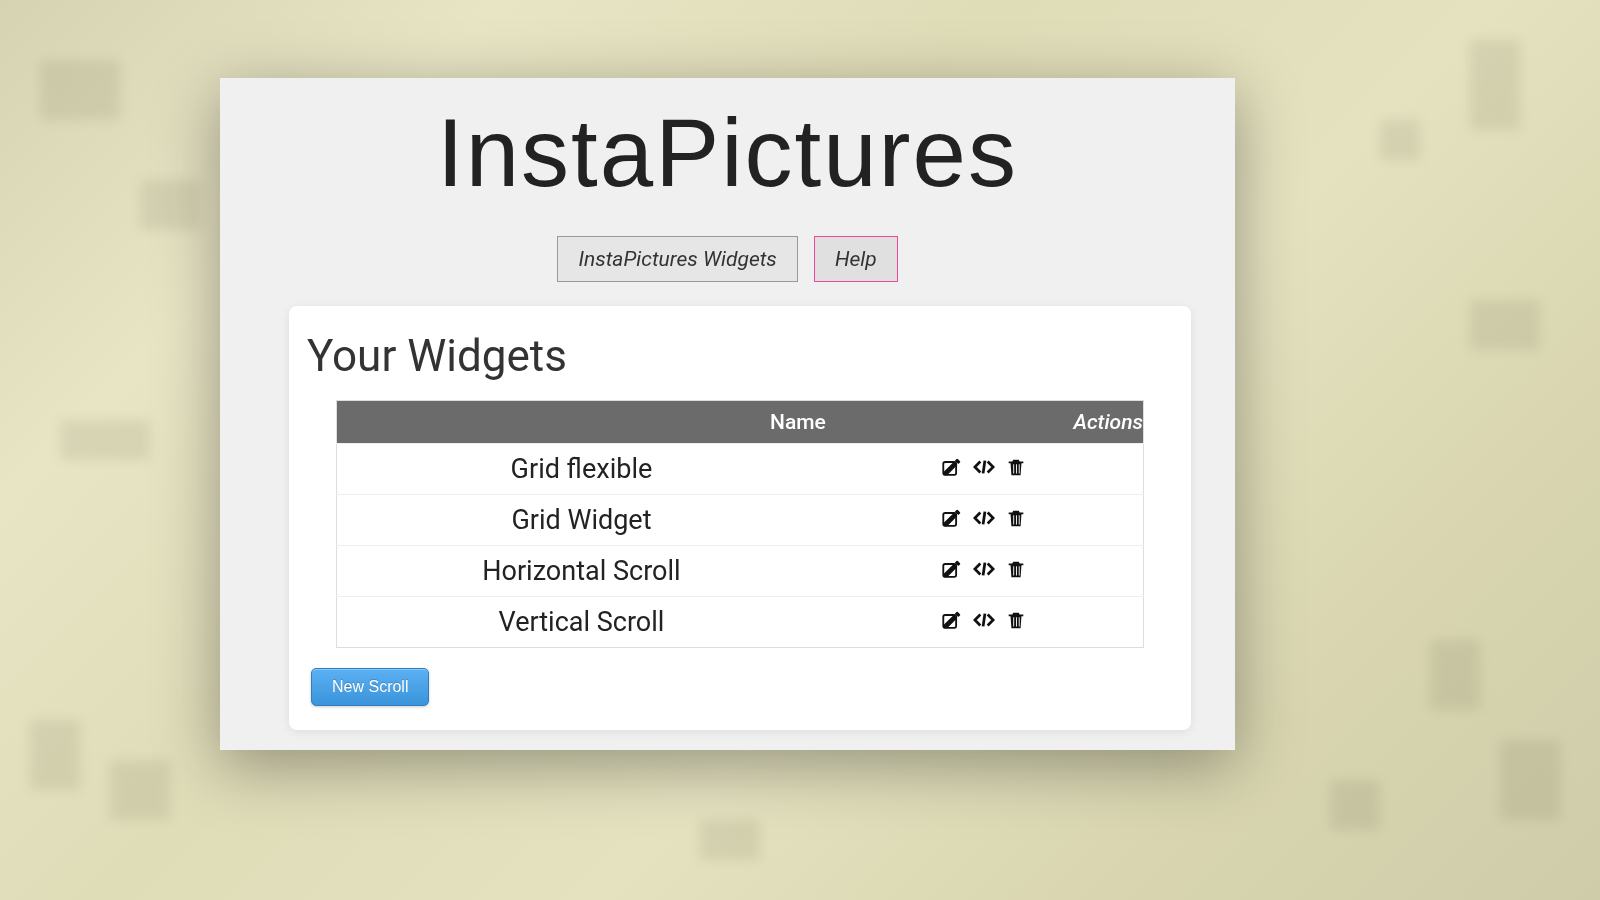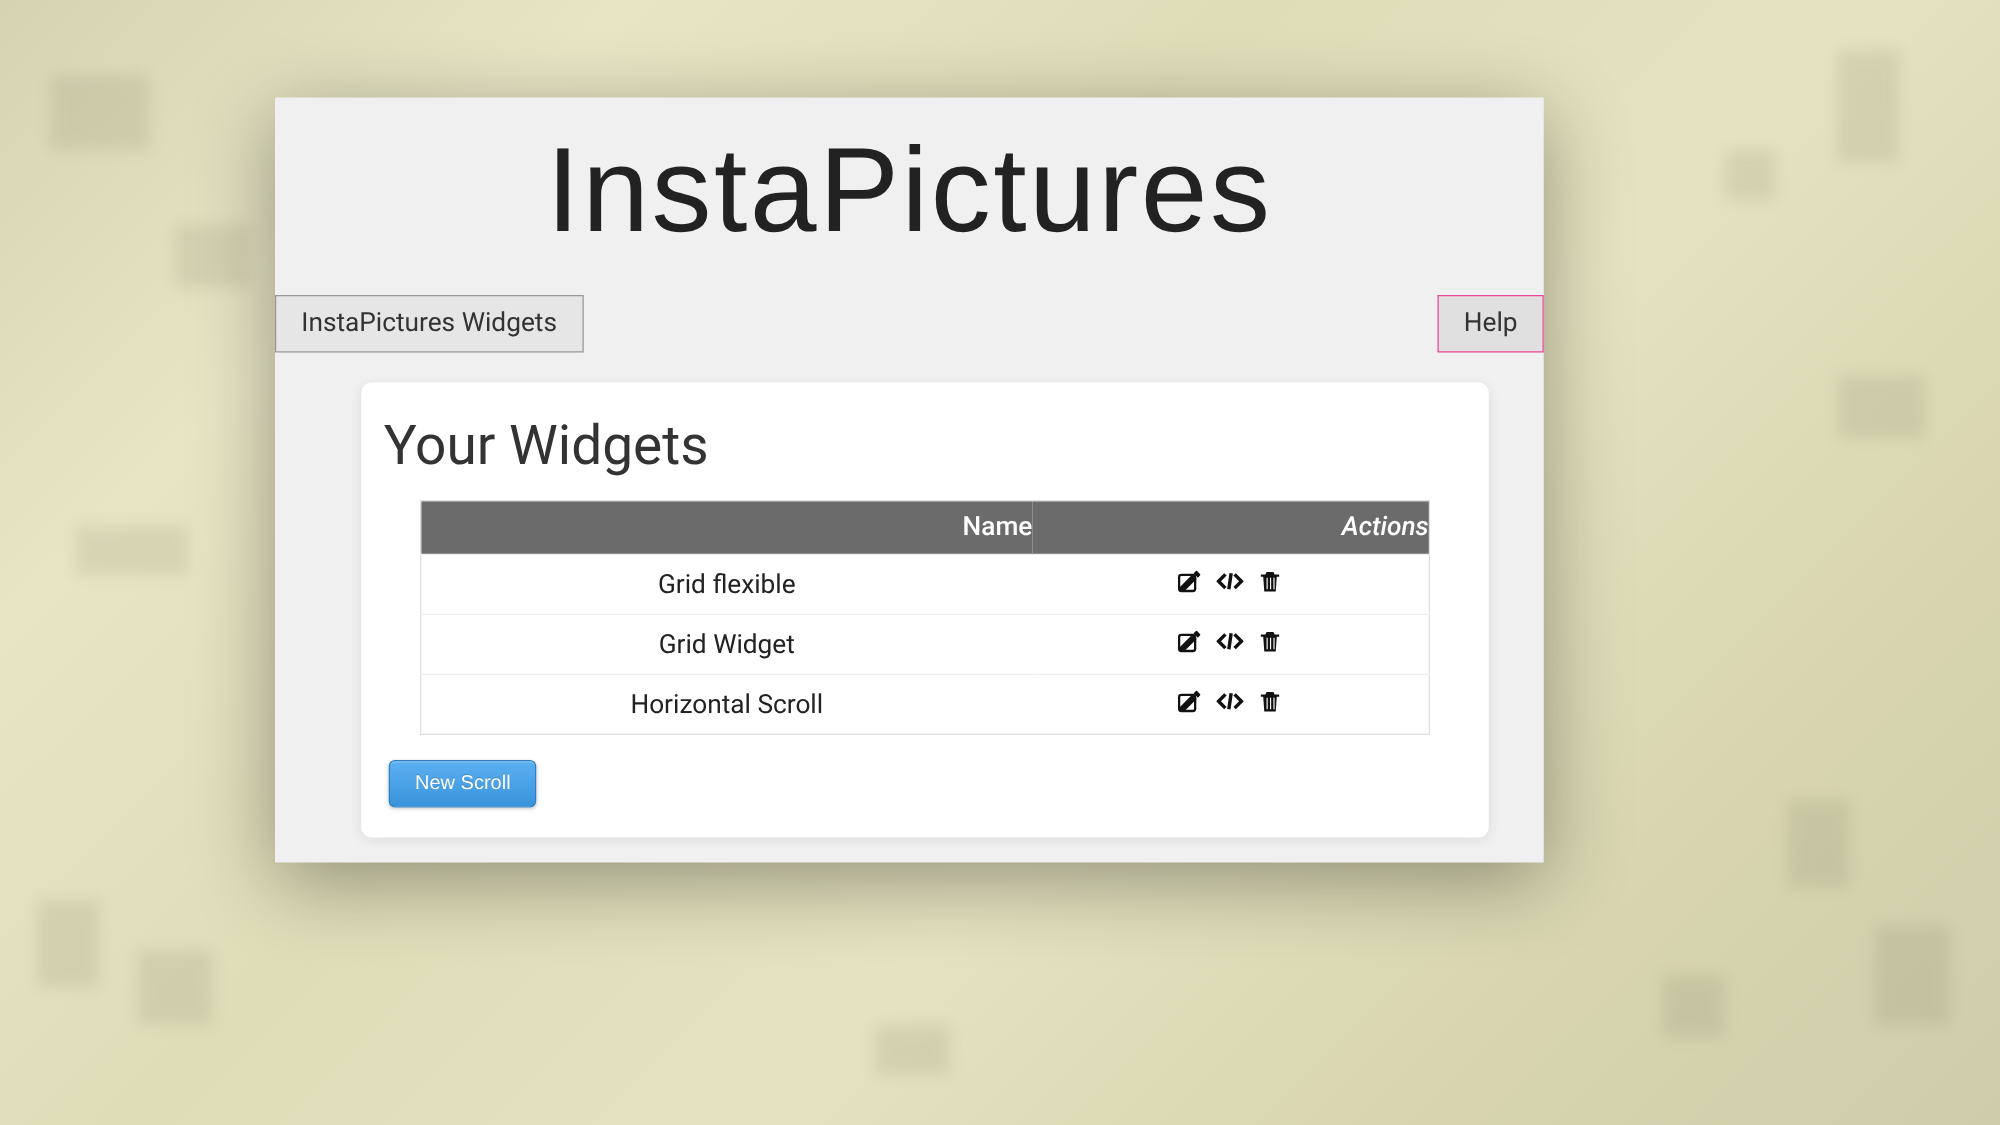--- a/index.html
+++ b/index.html
@@ -37,23 +37,24 @@
       text-align: center;
       font-size: 96px;
       font-weight: 100;
       color: #222;
       letter-spacing: 2px;
       padding: 20px 0 10px 0;
       font-family: "Helvetica Neue", Arial, sans-serif;
     }
     .nav-tabs {
       display: flex;
-      justify-content: space-between;
+      justify-content: center;
       gap: 16px;
       padding: 18px 0 24px 0;
+      font-style: italic;
     }
     .nav-tabs .tab {
       padding: 10px 20px;
       font-size: 21px;
       color: #333;
       background: #e0e0e0;
       border: 1px solid #ec4899;
       cursor: pointer;
     }
     .nav-tabs .tab.active {
@@ -89,21 +90,21 @@
       font-weight: 500;
       text-align: right;
     }
     .widget-table th.col-name { width: 490px; }
     .widget-table th.col-actions { width: 318px; font-style: italic; }
     .widget-table tbody tr {
       background: #fff;
     }
     .widget-table tbody td {
       padding: 9px 0;
-      font-size: 21px;
+      font-size: 27px;
       color: #222;
       text-align: center;
       border-top: 1px solid #eee;
     }
     .action-icons {
       display: inline-flex;
       align-items: center;
       gap: 8px;
       justify-content: center;
     }
@@ -244,18 +245,44 @@
         </span>
         <span class="icon">
           <svg viewBox="0 0 24 24" fill="currentColor">
                     <path d="M6 7h12l-1 14H7L6 7zm3 2v10h1V9H9zm3 0v10h1V9h-1zm3 0v10h1V9h-1zM9 4h6l1 2h4v2H4V6h4l1-2z"></path>
                   </svg>
         </span>
       </span>
     </td>
   </tr>
 
+  <tr>
+    <td>Vertical Scroll</td>
+    <td>
+      <span class="action-icons">
+        <span class="icon">
+          <svg viewBox="0 0 24 24" fill="currentColor">
+                    <path d="M3 17.25V21h3.75l11.06-11.06-3.75-3.75L3 17.25zM20.71 7.04a1.003 1.003 0 0 0 0-1.42l-2.34-2.34a1.003 1.003 0 0 0-1.42 0l-1.83 1.83 3.75 3.75 1.84-1.82z"></path>
+                    <path d="M3 3h13v2H3z" fill="none"></path>
+                    <rect x="2.5" y="2.5" width="14" height="14" rx="2" ry="2" fill="none" stroke="currentColor" stroke-width="2" transform="translate(0,4)"></rect>
+                  </svg>
+        </span>
+        <span class="icon">
+          <svg viewBox="0 0 24 24" fill="none" stroke="currentColor" stroke-width="3">
+                    <polyline points="8,6 2,12 8,18"></polyline>
+                    <polyline points="16,6 22,12 16,18"></polyline>
+                    <line x1="13" y1="5" x2="11" y2="19"></line>
+                  </svg>
+        </span>
+        <span class="icon">
+          <svg viewBox="0 0 24 24" fill="currentColor">
+                    <path d="M6 7h12l-1 14H7L6 7zm3 2v10h1V9H9zm3 0v10h1V9h-1zm3 0v10h1V9h-1zM9 4h6l1 2h4v2H4V6h4l1-2z"></path>
+                  </svg>
+        </span>
+      </span>
+    </td>
+  </tr>
 </tbody>
     </table>
 
     <button class="new-widget-btn">New Scroll</button>
   </div>
 </div>
 
 </body></html>

